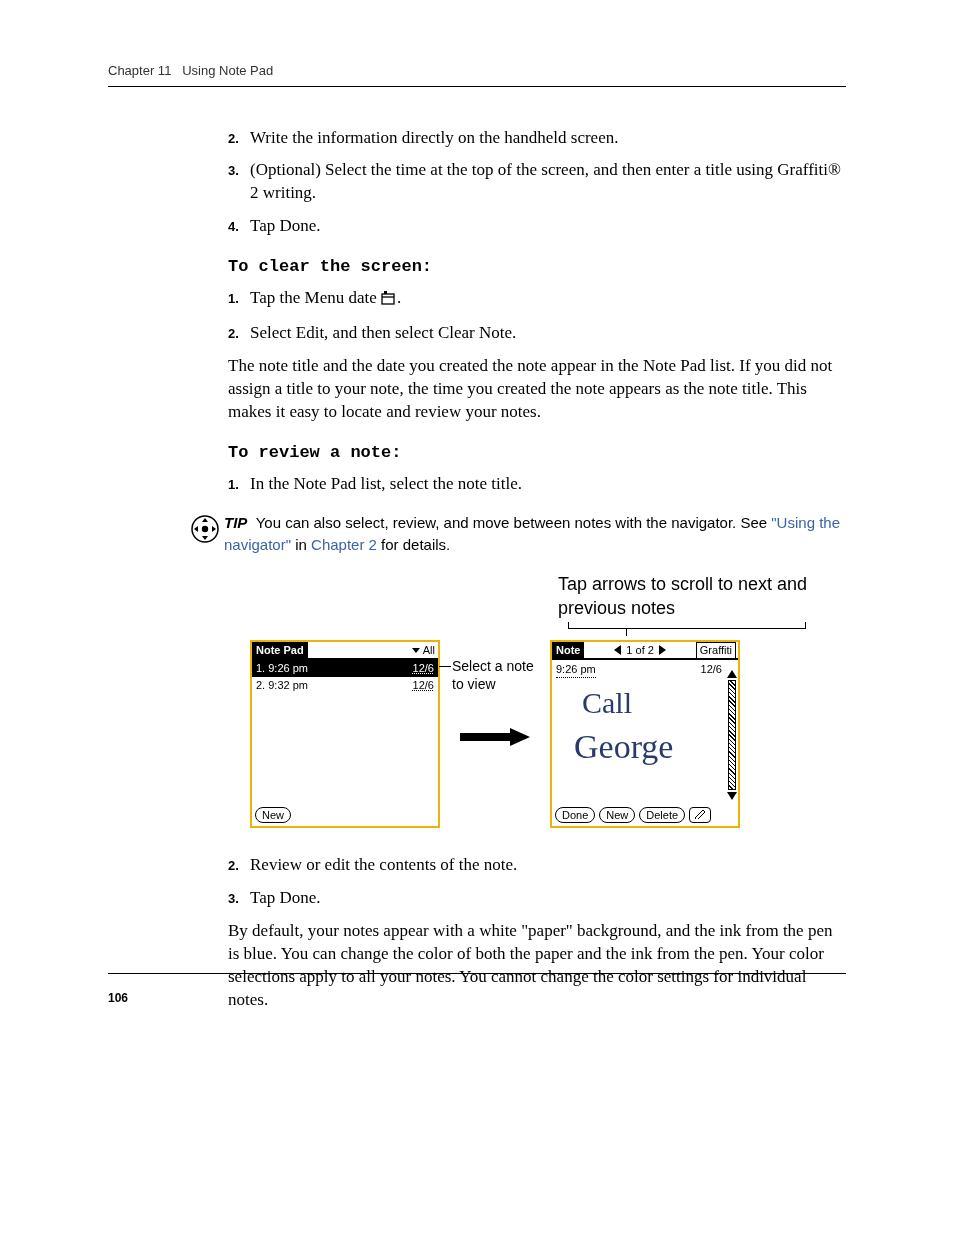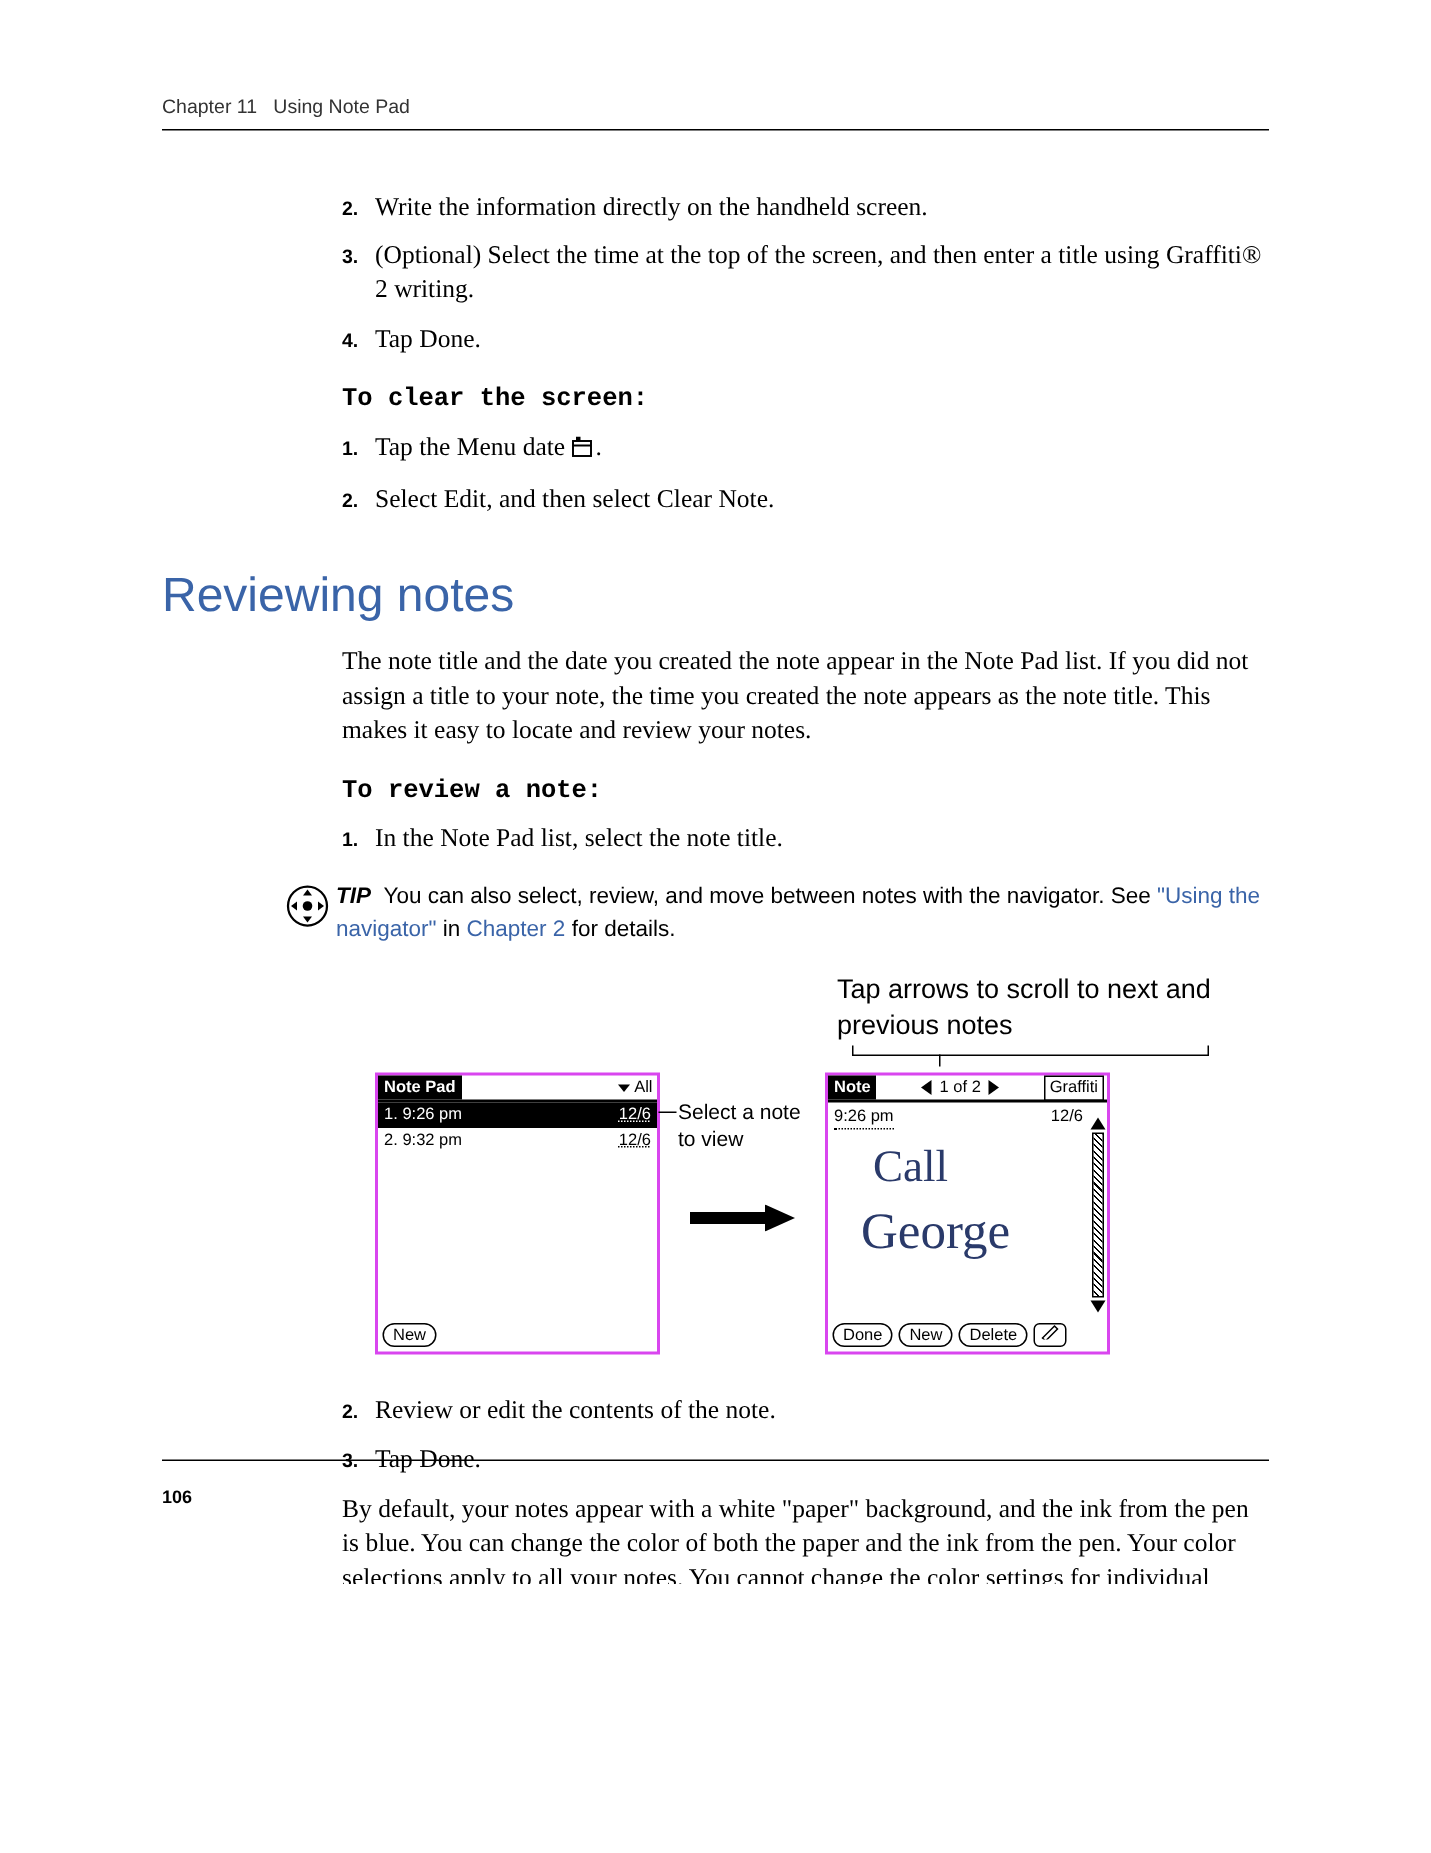--- a/index.html
+++ b/index.html
@@ -97,21 +97,21 @@
     margin-left: 308px;
     margin-bottom: 4px;
   }
   .fig-row {
     display: flex;
     align-items: flex-start;
   }
   .device {
     width: 190px;
     height: 188px;
-    border: 2px solid #d946ef;
+    border: 2px solid #eab308;
     box-sizing: border-box;
     position: relative;
     background: #fff;
     font-family: Arial, Helvetica, sans-serif;
     font-size: 12px;
   }
   .dev-titlebar {
     height: 18px;
     display: flex;
     align-items: center;
@@ -322,21 +322,20 @@
       </div>
     </div>
 
     <div class="num-item">
       <div class="num">2.</div>
       <div class="txt">Select Edit, and then select Clear Note.</div>
     </div>
 
   </div>
 
-  <h2 class="section">Reviewing notes</h2>
 
   <div class="body-col">
     <div class="para">The note title and the date you created the note appear in the Note Pad list. If you did not assign a title to your note, the time you created the note appears as the note title. This makes it easy to locate and review your notes.</div>
 
     <div class="proc-head">To review a note:</div>
 
     <div class="num-item">
       <div class="num">1.</div>
       <div class="txt">In the Note Pad list, select the note title.</div>
     </div>

